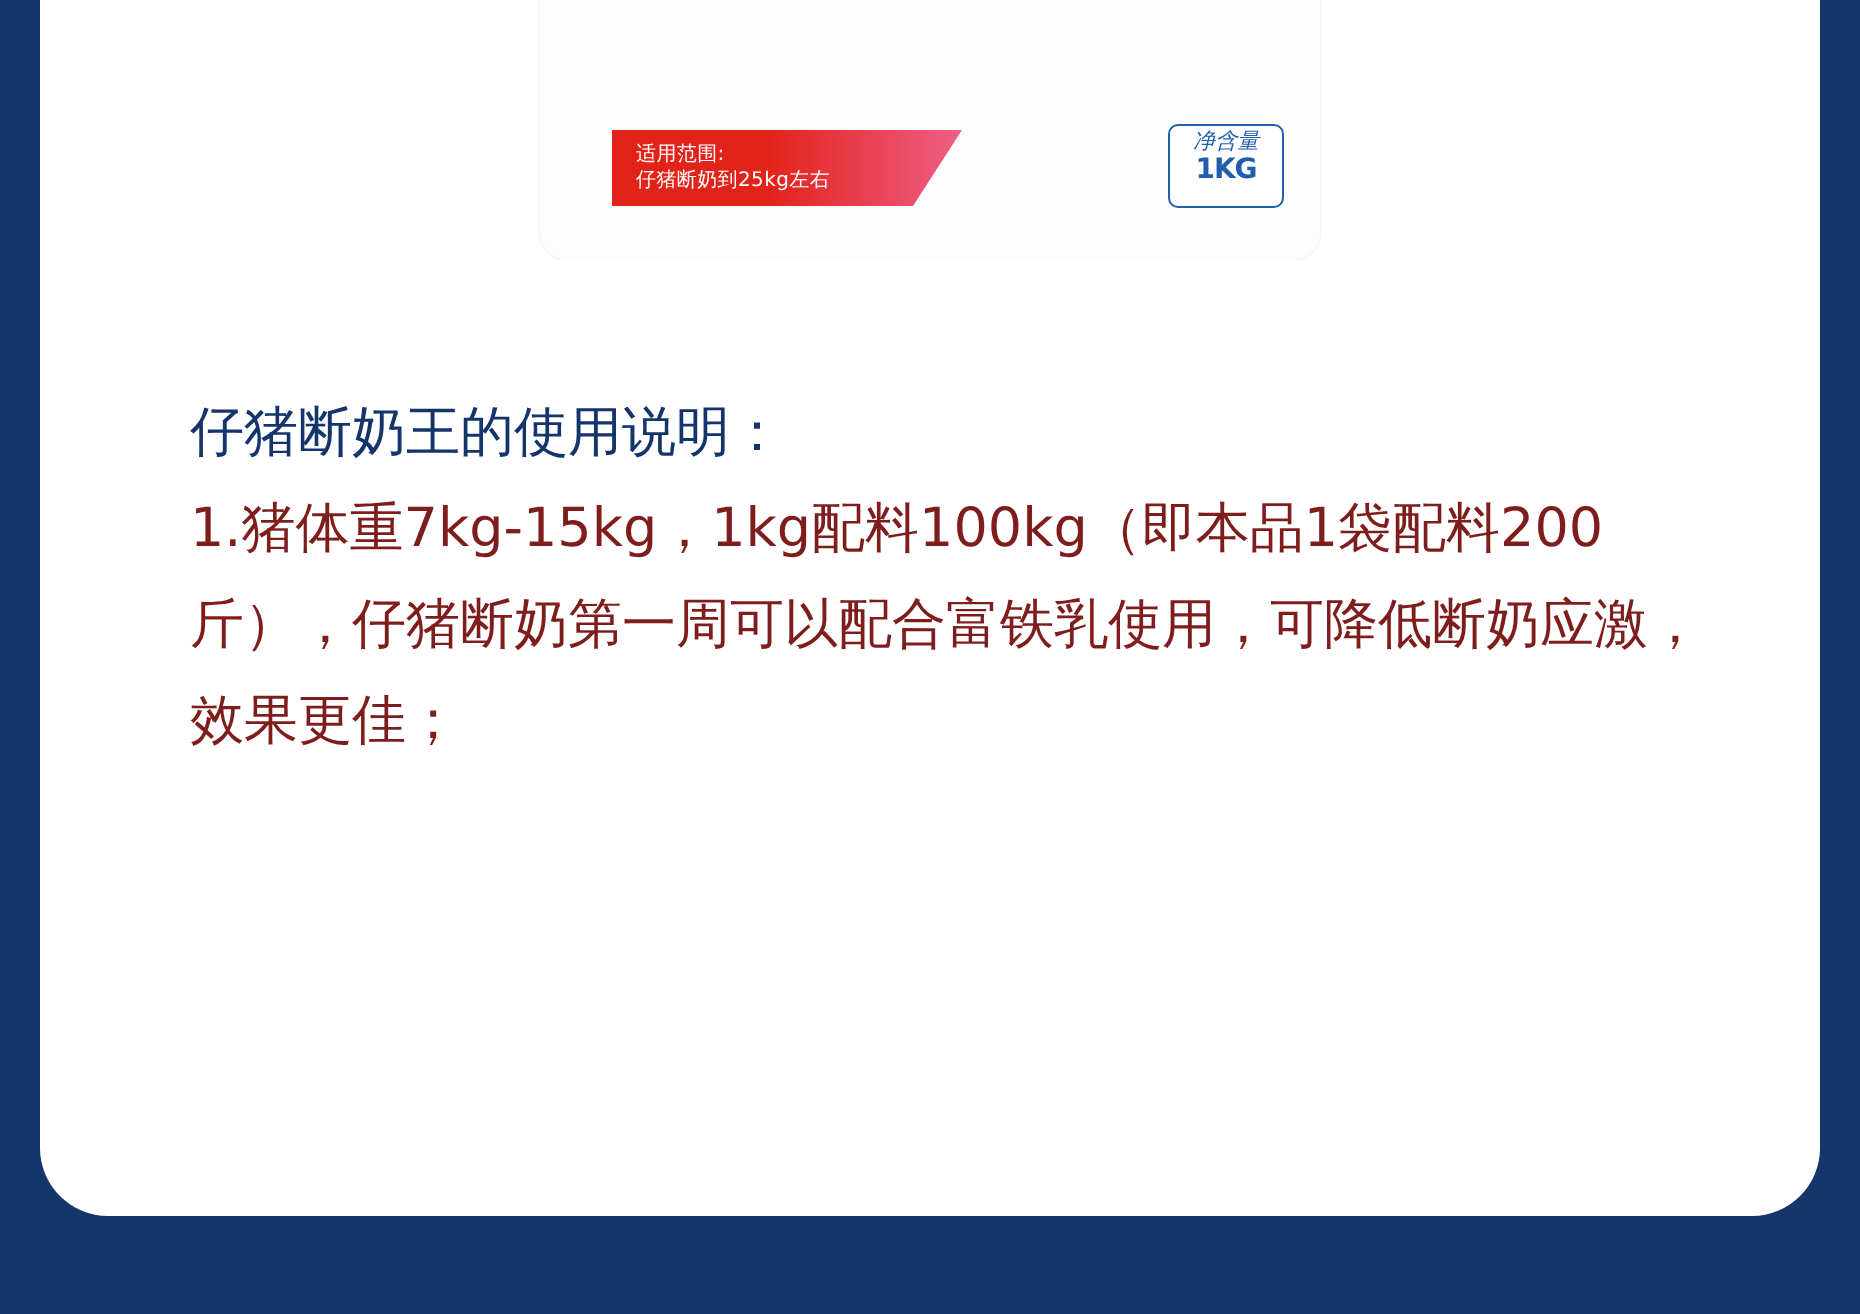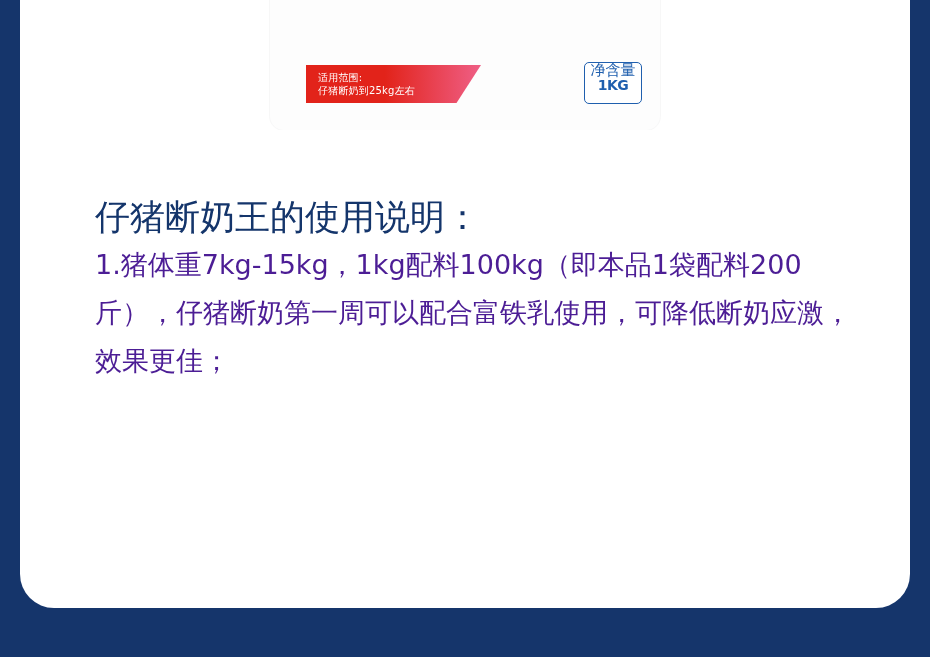--- a/index.html
+++ b/index.html
@@ -99,51 +99,52 @@
     height: 42px;
     border: 1.5px solid #1f5fae;
     border-radius: 5px;
     background: #ffffff;
     text-align: center;
     box-sizing: border-box;
     padding-top: 2px;
   }
   .netwt .label {
     display: block;
-    font-size: 15px;
+    font-size: 11px;
     color: #1f5fae;
     line-height: 11px;
+    font-style: italic;
   }
   .netwt .value {
     display: block;
     font-size: 14px;
     font-weight: bold;
     color: #1f5fae;
     line-height: 19px;
     letter-spacing: -0.5px;
   }
 
   
   .text-block {
     position: absolute;
     left: 75px;
     top: 193px;
     width: 770px;
     color: #14356b;
   }
   .heading {
-    font-size: 35px;
+    font-size: 27px;
     line-height: 48px;
     color: #14356b;
     white-space: nowrap;
   }
   .para {
     font-size: 27px;
     line-height: 48px;
-    color: #4c1d95;
+    color: #7f1d1d;
     text-indent: 0;
   }
   .para + .para { margin-top: 0; }
 </style>
 </head>
 <body>
 
 <div class="page">
 
   <div class="card">

